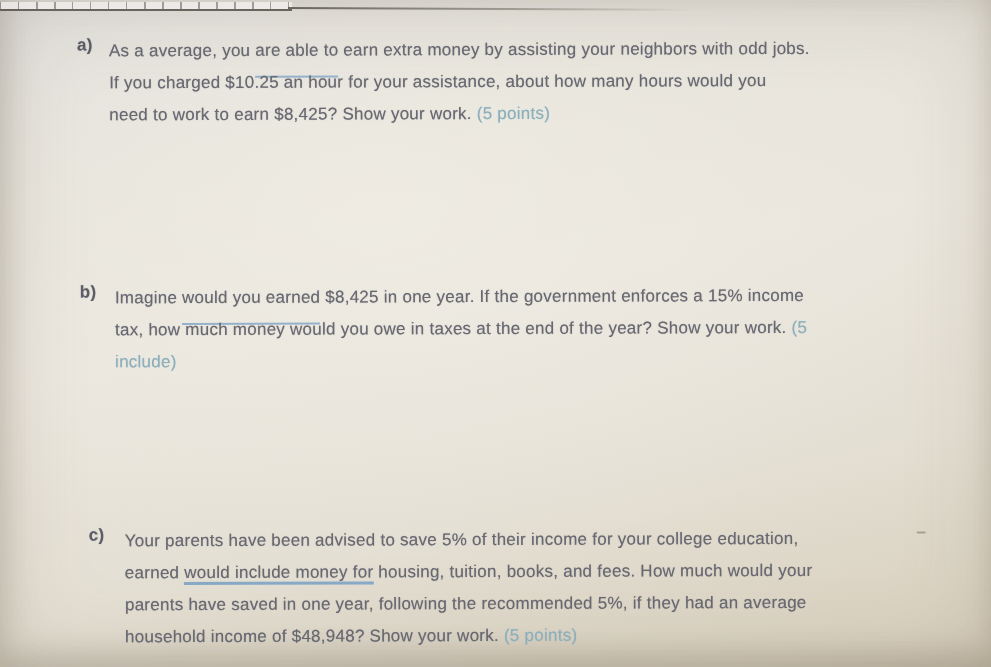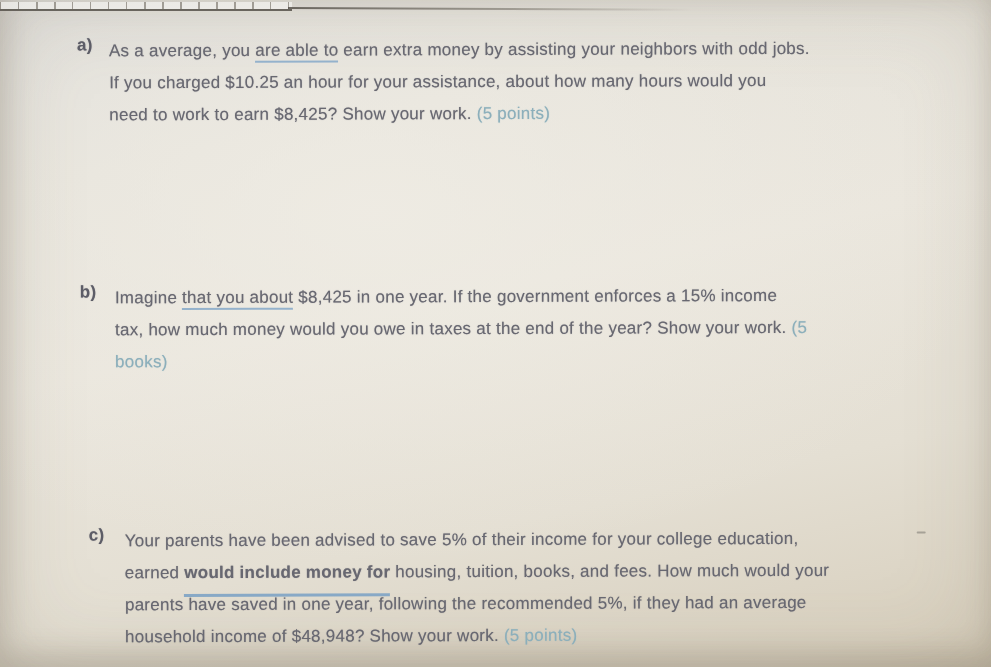--- a/index.html
+++ b/index.html
@@ -57,26 +57,25 @@
     color: #5d5d67;
   }
   .q-line {
     height: 32px;
     line-height: 32px;
     white-space: nowrap;
   }
   .seg-normal { color: #686871; }
   .seg-underline {
     border-bottom: 2px solid #94b2cc;
-    padding-bottom: 1px;
+    padding-bottom: 16px;
   }
   .seg-underline_thick {
     border-bottom: 3px solid #88a9c6;
-    padding-bottom: 12px;
-    font-weight: bold;
+    padding-bottom: 0;
   }
   .seg-points {
     color: #8cafbb;
     text-shadow: 0 0 1px rgba(140,175,187,0.6);
   }
   #question-a { left: 110px; top: 34px; }
   #question-a .q-label { left: -32px; }
   #question-b { left: 115px; top: 281px; }
   #question-b .q-label { left: -35px; }
   #question-c { left: 124px; top: 524px; }
@@ -103,23 +102,23 @@
       <div>
           <div class="q-line"><span class="seg-normal">As a average, you </span><span class="seg-underline">are able to</span><span class="seg-normal"> earn extra money by assisting your neighbors with odd jobs.</span></div>
           <div class="q-line"><span class="seg-normal">If you charged $10.25 an hour for your assistance, about how many hours would you</span></div>
           <div class="q-line"><span class="seg-normal">need to work to earn $8,425? Show your work. </span><span class="seg-points">(5 points)</span></div>
         </div>
     </div>
 
     <div class="question" id="question-b">
       <span class="q-label">b)</span>
       <div>
-          <div class="q-line"><span class="seg-normal">Imagine </span><span class="seg-underline">that you about</span><span class="seg-normal"> $8,425 in one year. If the government enforces a 15% income</span></div>
+          <div class="q-line"><span class="seg-normal">Imagine </span><span class="seg-underline">would you earned</span><span class="seg-normal"> $8,425 in one year. If the government enforces a 15% income</span></div>
           <div class="q-line"><span class="seg-normal">tax, how much money would you owe in taxes at the end of the year? Show your work. </span><span class="seg-points">(5</span></div>
-          <div class="q-line"><span class="seg-points">books)</span></div>
+          <div class="q-line"><span class="seg-points">include)</span></div>
         </div>
     </div>
 
     <div class="question" id="question-c">
       <span class="q-label">c)</span>
       <div>
           <div class="q-line"><span class="seg-normal">Your parents have been advised to save 5% of their income for your college education,</span></div>
           <div class="q-line"><span class="seg-normal">earned </span><span class="seg-underline_thick">would include money for</span><span class="seg-normal"> housing, tuition, books, and fees. How much would your</span></div>
           <div class="q-line"><span class="seg-normal">parents have saved in one year, following the recommended 5%, if they had an average</span></div>
           <div class="q-line"><span class="seg-normal">household income of $48,948? Show your work. </span><span class="seg-points">(5 points)</span></div>

